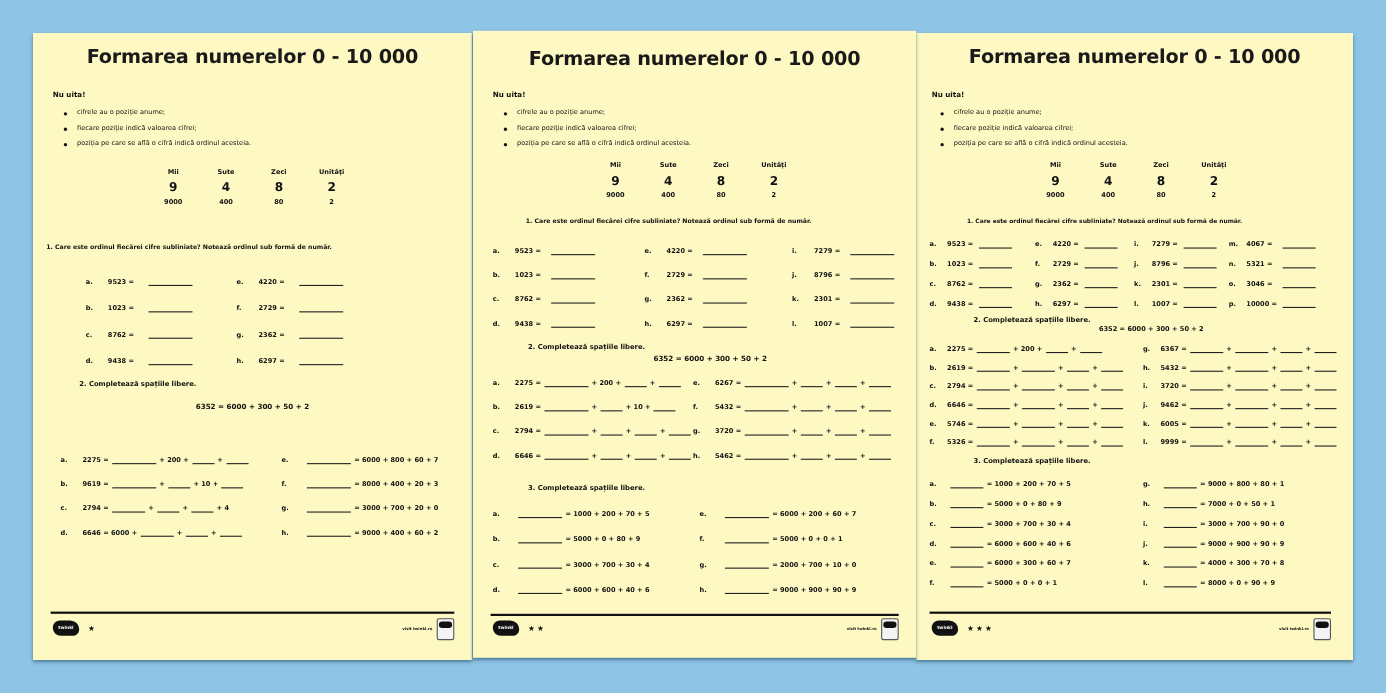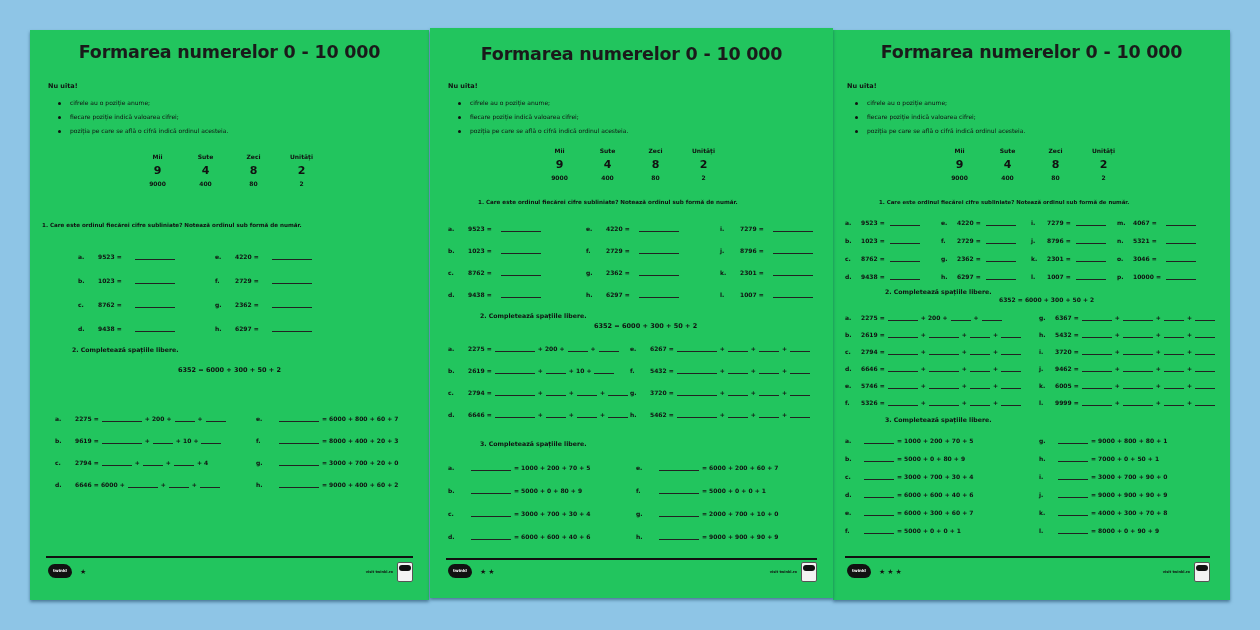--- a/index.html
+++ b/index.html
@@ -5,21 +5,21 @@
   html, body { margin: 0; padding: 0; }
   body {
     width: 1260px; height: 630px; overflow: hidden;
     background: #8ec5e6;
     font-family: "DejaVu Sans", sans-serif;
     color: #111;
     position: relative;
   }
   .sheet {
     position: absolute;
-    background: #22c55e;
+    background: #fef9c3;
     box-shadow: 0 2px 3px rgba(20,60,90,0.55);
     box-sizing: border-box;
     overflow: hidden;
   }
   #sheet-1 { left: 30px; top: 30px; width: 399px; height: 570px; z-index: 1; }
   #sheet-2 { left: 430px; top: 28px; width: 403px; height: 570px; z-index: 3; }
   #sheet-3 { left: 833px; top: 30px; width: 397px; height: 570px; z-index: 2; }
 
   .title {
     position: absolute; left: 0; right: 0; top: 12px;

